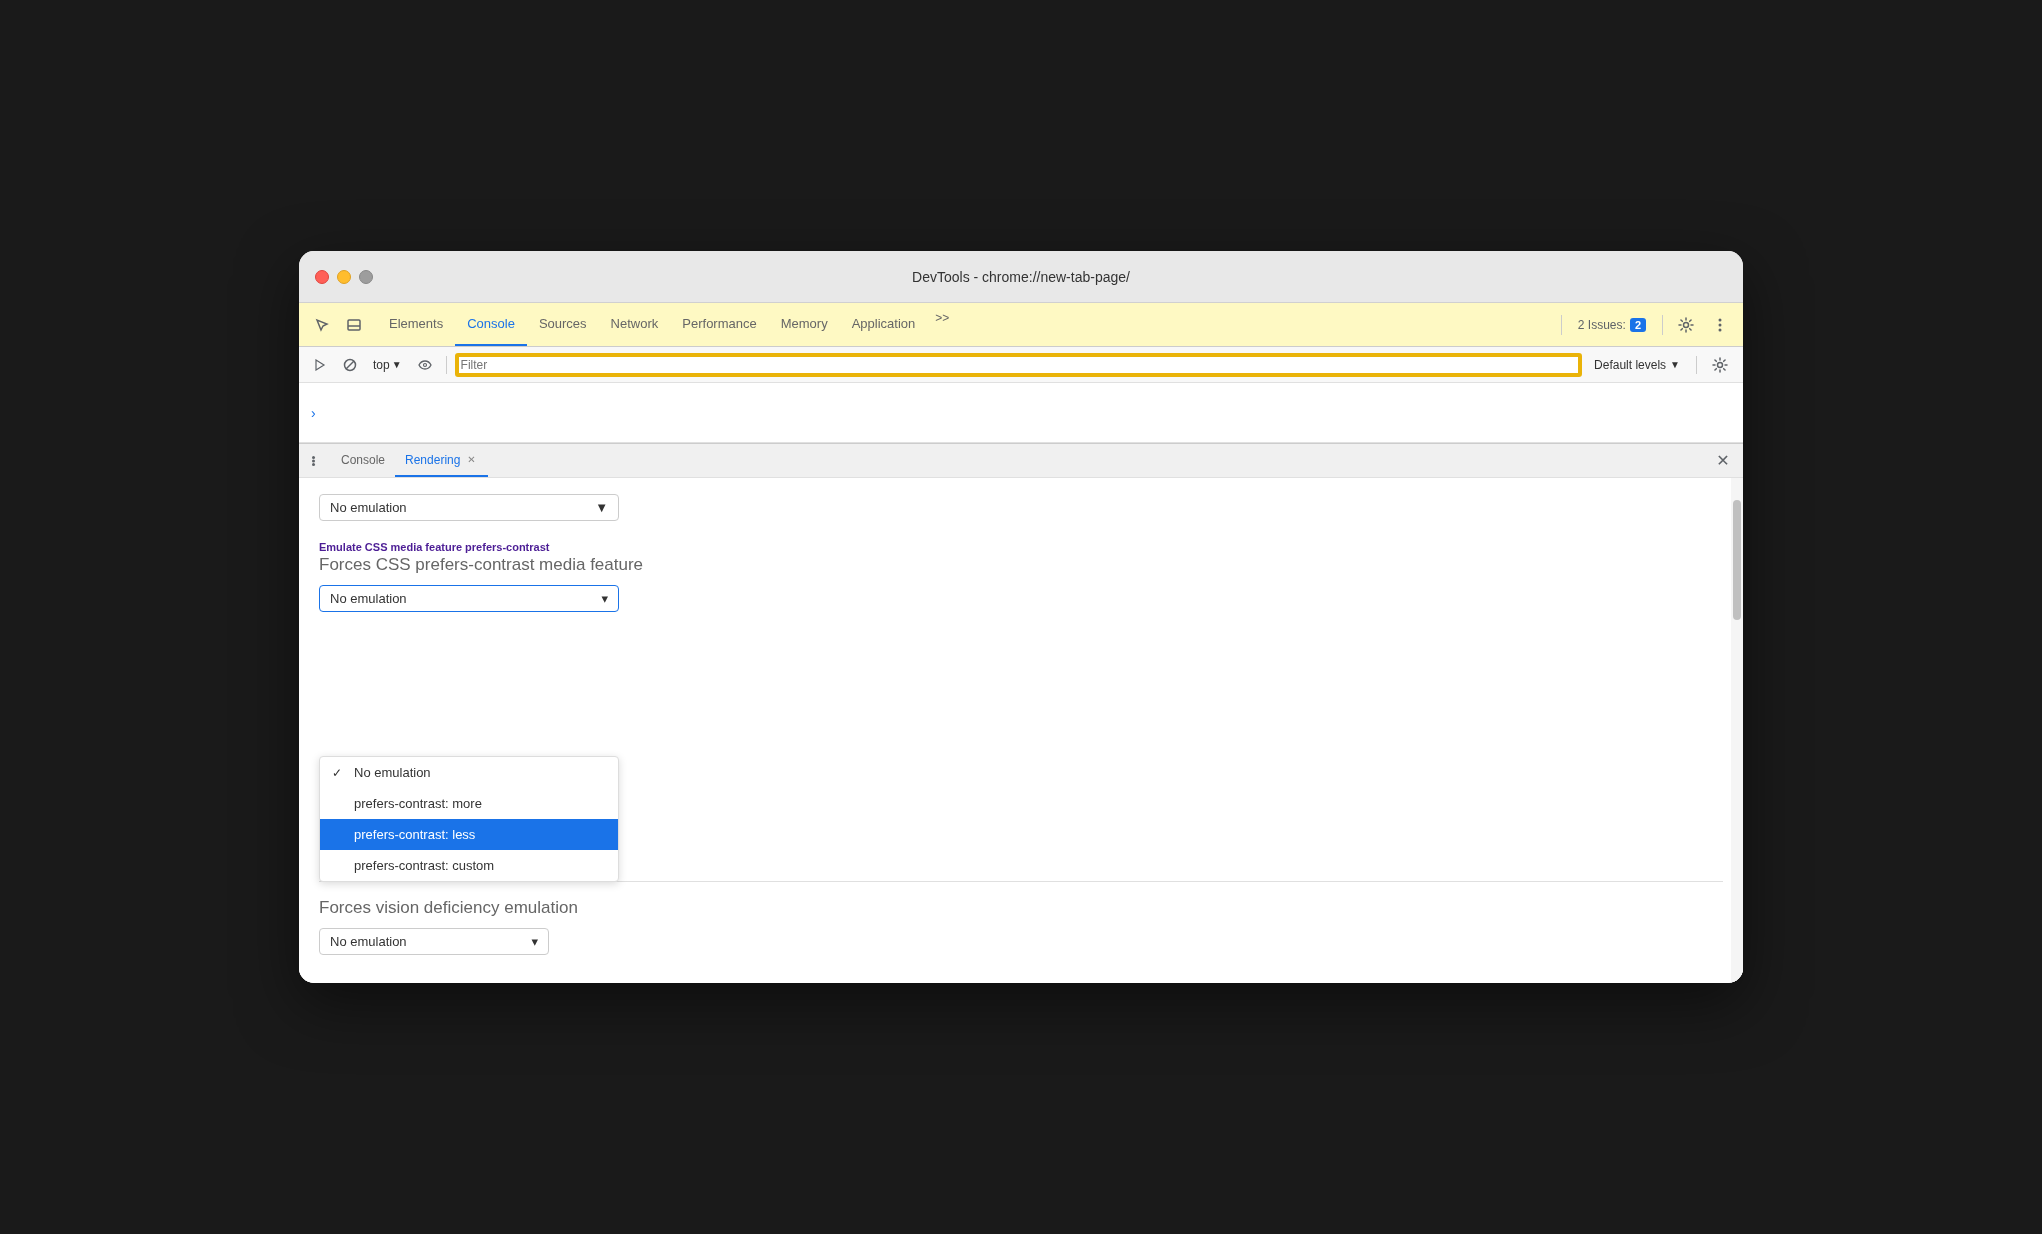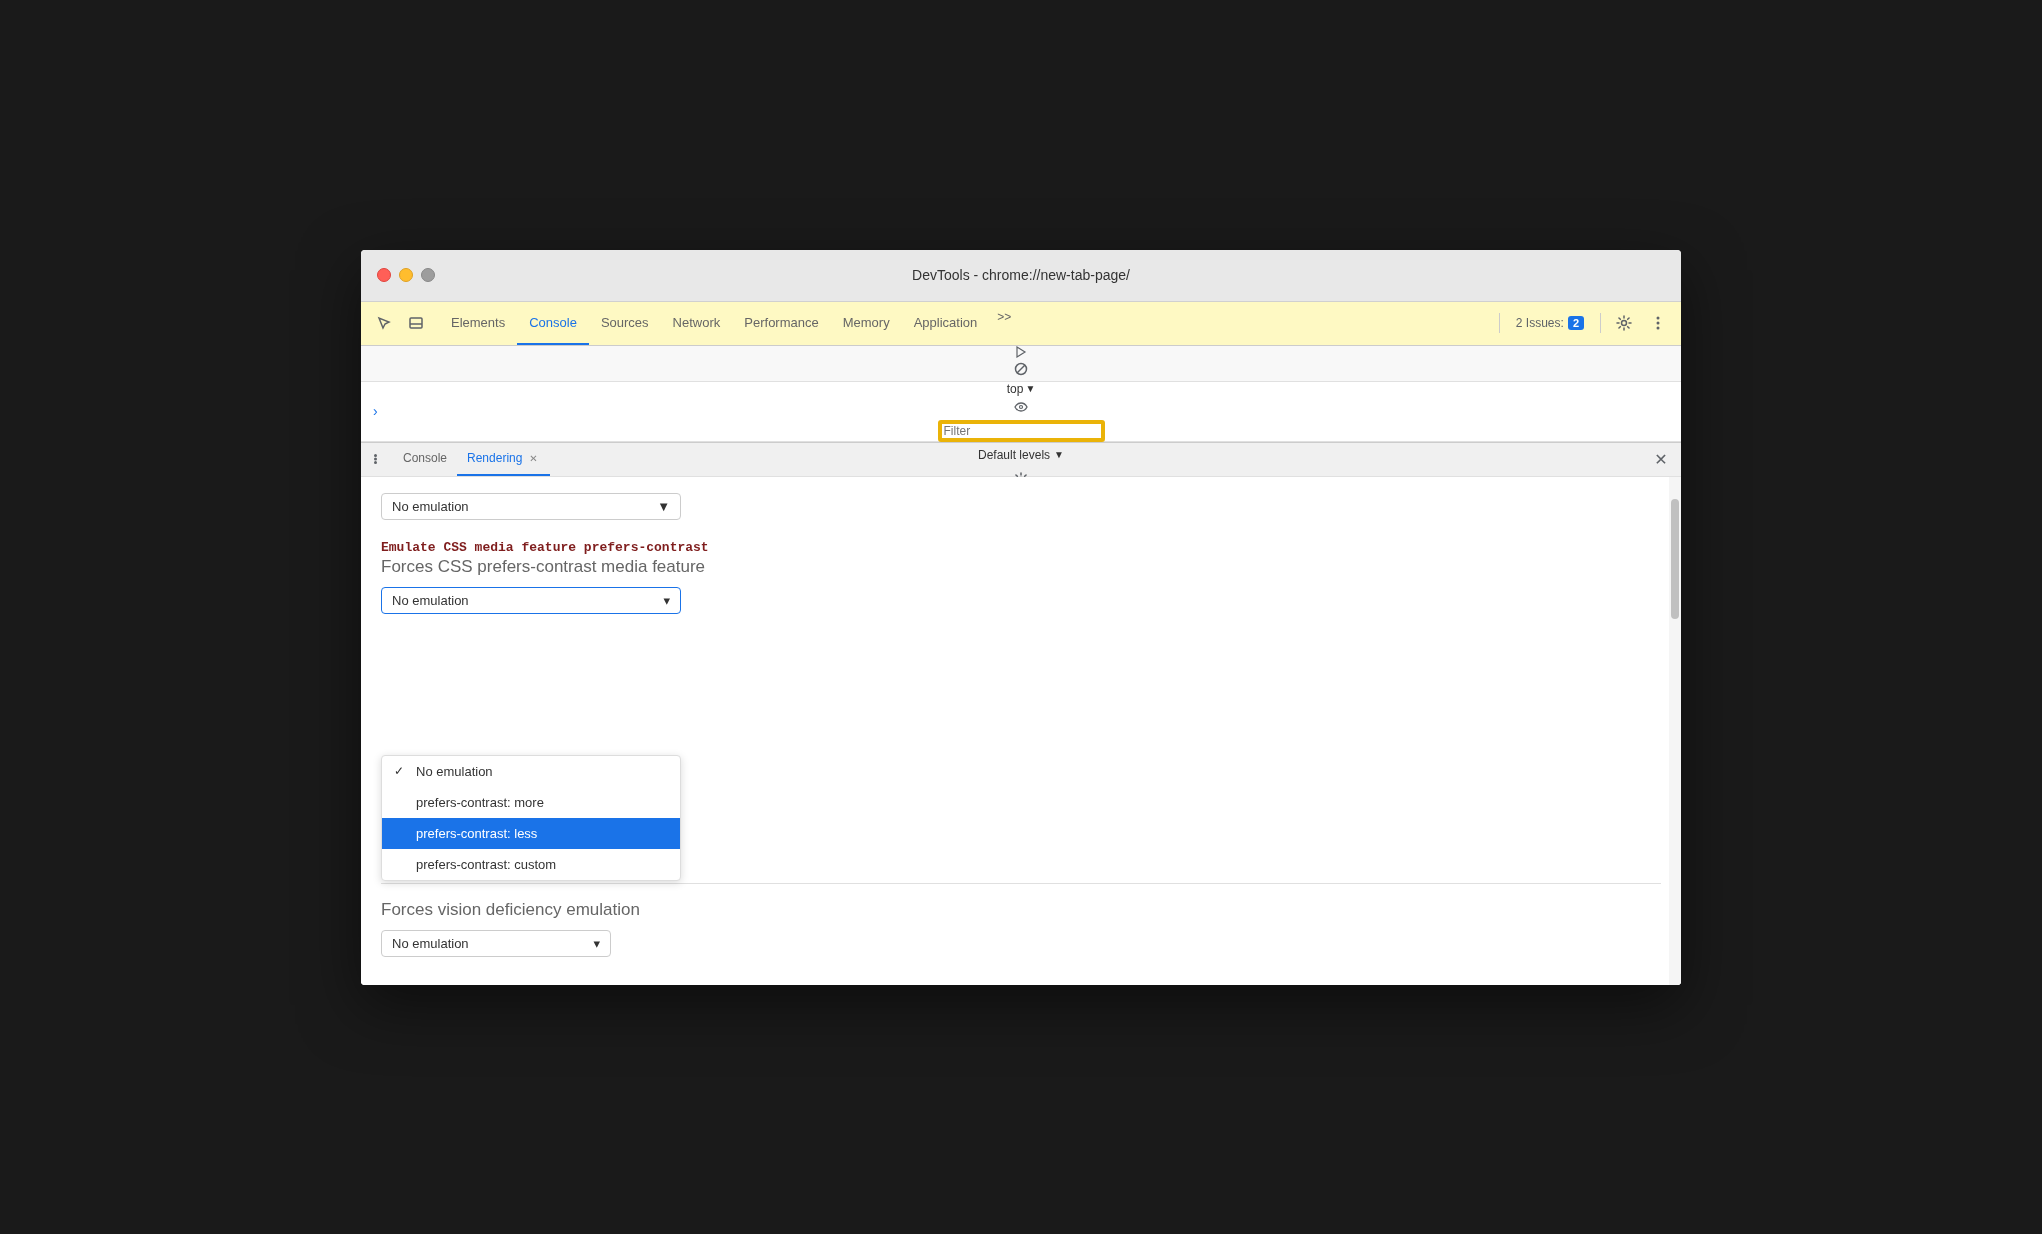--- a/index.html
+++ b/index.html
@@ -7,23 +7,23 @@
     body {
       background: #1a1a1a;
       display: flex;
       justify-content: center;
       align-items: center;
       min-height: 100vh;
       font-family: -apple-system, BlinkMacSystemFont, 'Segoe UI', sans-serif;
     }
 
     .window {
-      width: 1320px;
+      width: 1444px;
       background: #f5f5f5;
-      border-radius: 4px;
+      border-radius: 15px;
       box-shadow: 0 20px 60px rgba(0,0,0,0.5);
       overflow: hidden;
     }
 
     
     .title-bar {
       background: #e8e8e8;
       height: 52px;
       display: flex;
       align-items: center;
@@ -144,21 +144,20 @@
 
     
     .toolbar {
       background: #f8f8f8;
       display: flex;
       align-items: center;
       height: 36px;
       padding: 0 8px;
       border-bottom: 1px solid #e0e0e0;
       gap: 4px;
-      flex-direction: column;
     }
 
     .toolbar-icon {
       width: 26px;
       height: 26px;
       display: flex;
       align-items: center;
       justify-content: center;
       border-radius: 3px;
       cursor: pointer;
@@ -345,25 +344,24 @@
       border: 1px solid #ccc;
       border-radius: 4px;
       background: white;
       font-size: 13px;
       color: #333;
       cursor: pointer;
       margin-bottom: 12px;
     }
 
     .section-title {
-      font-size: 13px;
+      font-size: 11px;
       font-weight: 600;
-      color: #7f1d1d;
+      color: #4c1d95;
       margin-bottom: 2px;
-      font-family: Liberation Mono, monospace;
     }
 
     .section-desc {
       font-size: 17px;
       color: #666;
       margin-bottom: 10px;
     }
 
     .dropdown-active {
       border: 1px solid #1a73e8;

